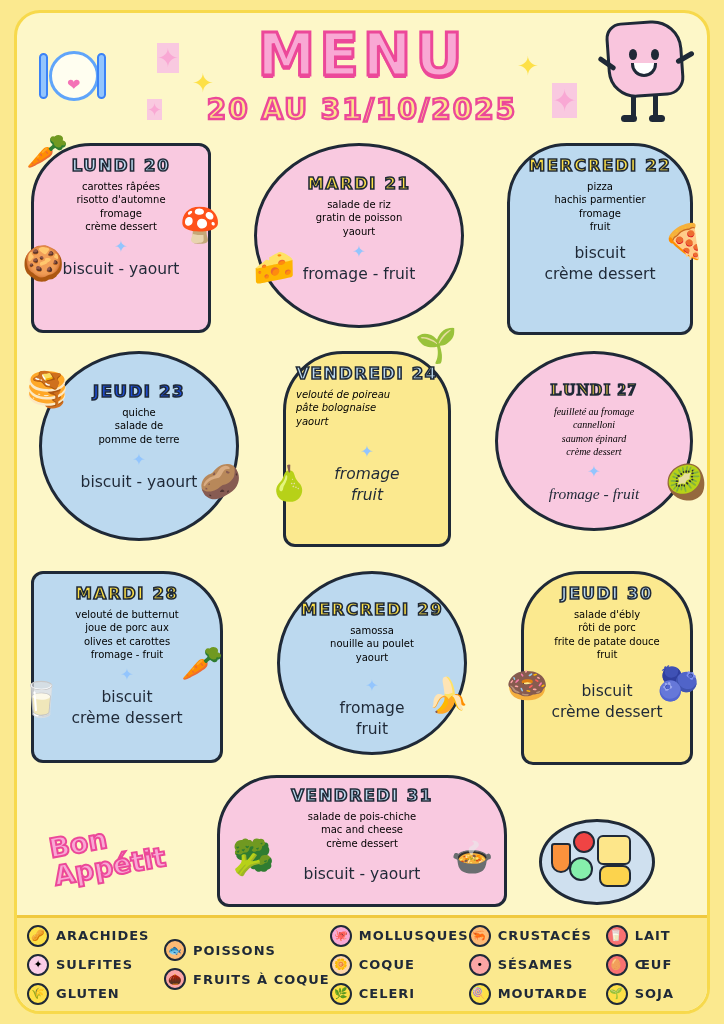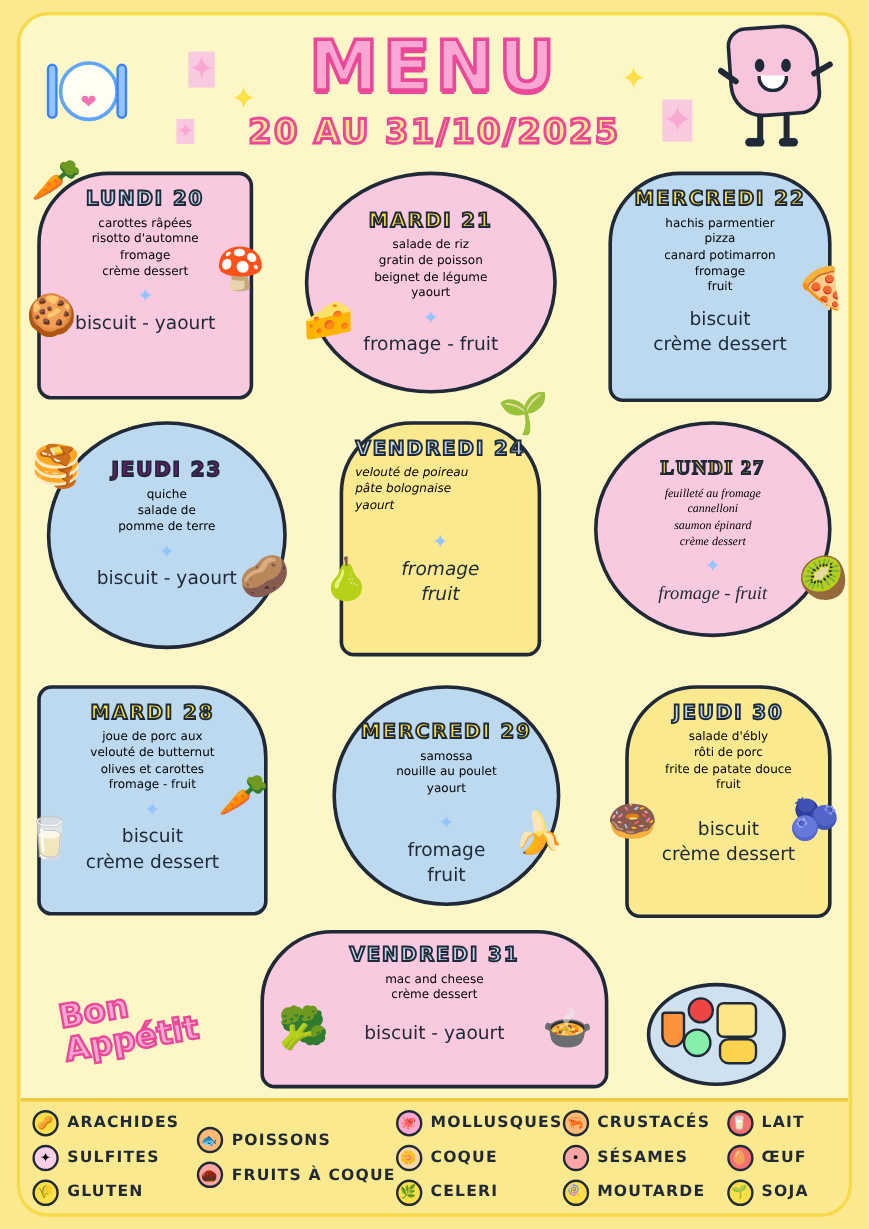--- a/index.html
+++ b/index.html
@@ -100,21 +100,21 @@
   
   .arch-tl { border-radius: 60px 12px 12px 12px; }
   .arch-top { border-radius: 60px 60px 12px 12px; }
   .ellipse { border-radius: 50%; }
   .arch-tr { border-radius: 12px 60px 12px 12px; }
 
   .pink { background:#f9c9e0; }
   .blue { background:#bcd9ef; }
   .yellow { background:#fbe98f; }
 
-  .day-pink { color:#701a75;text-align:center; }
+  .day-pink { color:#1d4ed8;text-align:center; }
   .day-blue { color:#bcd9ef; }
   .day-yellow { color:#fde047; }
 
   
   .bon {
     position:absolute; left:34px; top:812px;
     font-weight:bold; font-size:27px; color:#f9a8d4;
     -webkit-text-stroke: 2px #ec4899;
     transform: rotate(-10deg);
     line-height: 1.05;
@@ -204,36 +204,34 @@
         </div>
         <div class="food" style="right:-14px;top:62px;"><span class="fi">🍄</span></div>
         <div class="food" style="left:-12px;top:100px;"><span class="fi">🍪</span></div>
       </div>
 
       <div class="card pink ellipse" style="width:210px;height:185px;padding-top:28px;">
         <div class="day day-yellow">MARDI 21</div>
         <div class="lines">
           <div>salade de riz</div>
           <div>gratin de poisson</div>
-          <div>beignet de légume</div>
           <div>yaourt</div>
         </div>
         <div class="sep">✦</div>
         <div class="tail">
           <div>fromage - fruit</div>
         </div>
         <div class="food" style="left:-4px;top:104px;"><span class="fi">🧀</span></div>
       </div>
 
       <div class="card blue arch-top" style="width:186px;height:192px;">
         <div class="day day-yellow">MERCREDI 22</div>
         <div class="lines">
+          <div>pizza</div>
           <div>hachis parmentier</div>
-          <div>pizza</div>
-          <div>canard potimarron</div>
           <div>fromage</div>
           <div>fruit</div>
         </div>
         <div class="tail" style="margin-top:10px;">
           <div>biscuit</div>
           <div>crème dessert</div>
         </div>
         <div class="food" style="right:-16px;top:78px;"><span class="fi">🍕</span></div>
       </div>
 
@@ -287,22 +285,22 @@
         <div class="food" style="right:-18px;top:112px;"><span class="fi">🥝</span></div>
       </div>
 
     </div>
 
     <div class="row" style="height:200px; margin-top:10px;">
 
       <div class="card blue arch-tr" style="width:192px;height:192px;">
         <div class="day day-yellow">MARDI 28</div>
         <div class="lines">
+          <div>velouté de butternut</div>
           <div>joue de porc aux</div>
-          <div>velouté de butternut</div>
           <div>olives et carottes</div>
           <div>fromage - fruit</div>
         </div>
         <div class="sep">✦</div>
         <div class="tail">
           <div>biscuit</div>
           <div>crème dessert</div>
         </div>
         <div class="food" style="right:-4px;top:72px;"><span class="fi">🥕</span></div>
         <div class="food" style="left:-14px;top:108px;"><span class="fi">🥛</span></div>
@@ -338,20 +336,21 @@
         <div class="food" style="left:-18px;top:94px;"><span class="fi">🍩</span></div>
         <div class="food" style="right:-10px;top:92px;"><span class="fi">🫐</span></div>
       </div>
 
     </div>
 
     <div class="row" style="justify-content:center; margin-top:4px;">
       <div class="card pink arch-top" style="width:290px;height:132px;padding-top:8px;">
         <div class="day day-blue">VENDREDI 31</div>
         <div class="lines">
+          <div>salade de pois-chiche</div>
           <div>mac and cheese</div>
           <div>crème dessert</div>
         </div>
         <div class="tail" style="margin-top:14px;">
           <div>biscuit - yaourt</div>
         </div>
         <div class="food" style="left:12px;top:62px;"><span class="fi">🥦</span></div>
         <div class="food" style="right:10px;top:62px;"><span class="fi">🍲</span></div>
       </div>
     </div>

